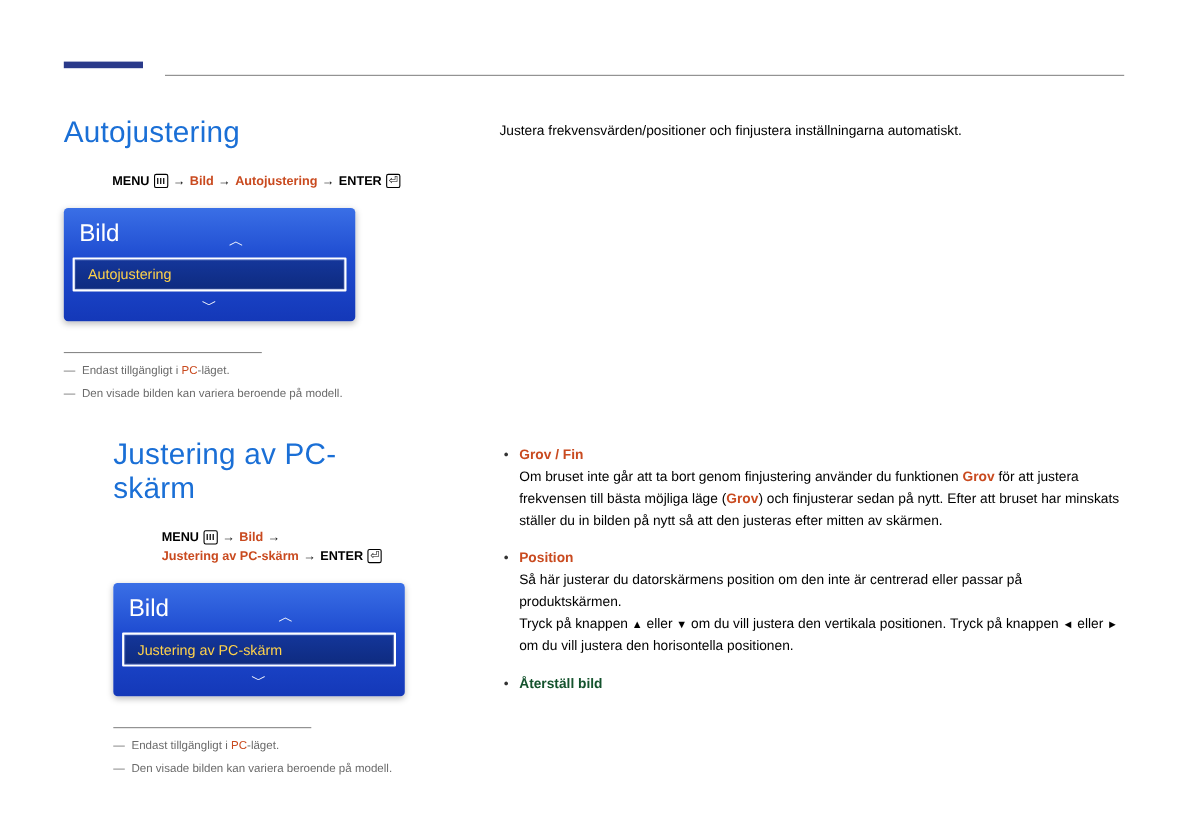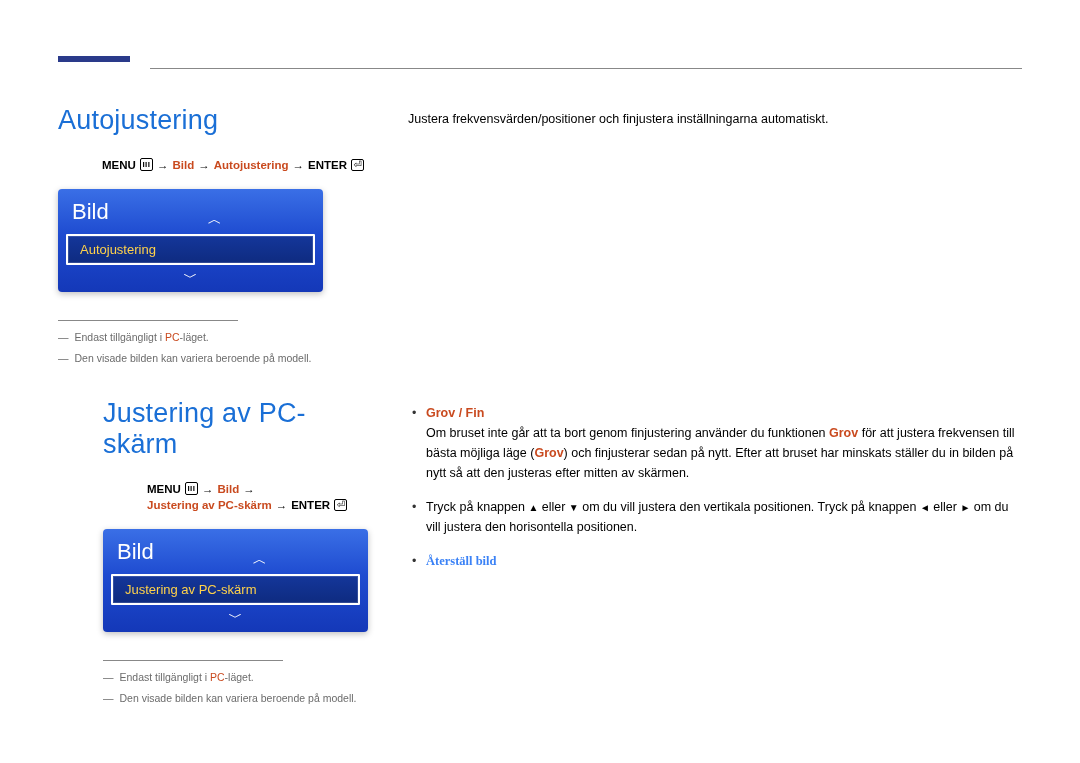--- a/index.html
+++ b/index.html
@@ -20,21 +20,21 @@
   .top-mark {
     position: absolute;
     top: 56px;
     left: 58px;
     width: 72px;
     height: 6px;
     background: #2a3a8a;
   }
   .content {
     display: flex;
-    gap: 40px;
+    gap: 86px;
     margin-top: 45px;
   }
   .left-col { width: 310px; flex-shrink: 0; }
   .right-col { flex: 1; padding-top: 4px; }
   h1.section-title {
     color: #1a6fd6;
     font-weight: 400;
     font-size: 27px;
     margin-bottom: 22px;
     letter-spacing: 0.2px;
@@ -134,21 +134,21 @@
     line-height: 1.6;
   }
   .bullet-list > li::before {
     content: "•";
     position: absolute;
     left: 4px;
     top: 0;
     color: #333;
   }
   .item-title { font-weight: 700; color: #c94a1f; }
-  .item-title-black { font-weight: 700; color: #3b82f6; font-family: Liberation Serif, serif; }
+  .item-title-black { font-weight: 700; color: #14532d; }
   .inline-bold-red { color: #c94a1f; font-weight: 700; }
   .key-sym {
     display: inline-block;
     font-size: 10px;
     vertical-align: baseline;
   }
 
   .section2 { margin-top: 34px; margin-left: 45px; }
 </style>
 </head>
@@ -241,20 +241,22 @@
     <ul class="bullet-list">
       <li>
         <div>
           <span class="item-title">Grov</span><span class="item-title sep"> / </span><span class="item-title">Fin</span>
         </div>
         <div>
           <span>Om bruset inte går att ta bort genom finjustering använder du funktionen </span><span class="inline-bold-red">Grov</span><span> för att justera frekvensen till bästa möjliga läge (</span><span class="inline-bold-red">Grov</span><span>) och finjusterar sedan på nytt. Efter att bruset har minskats ställer du in bilden på nytt så att den justeras efter mitten av skärmen.</span>
         </div>
       </li>
       <li>
+        <div class="item-title">Position</div>
+        <div>Så här justerar du datorskärmens position om den inte är centrerad eller passar på produktskärmen.</div>
         <div>
           <span>Tryck på knappen </span><span class="key-sym">▲</span><span> eller </span><span class="key-sym">▼</span><span> om du vill justera den vertikala positionen. Tryck på knappen </span><span class="key-sym">◄</span><span> eller </span><span class="key-sym">►</span><span> om du vill justera den horisontella positionen.</span>
         </div>
       </li>
       <li>
         <div class="item-title-black">Återställ bild</div>
       </li>
     </ul>
   </div>
 </div>

